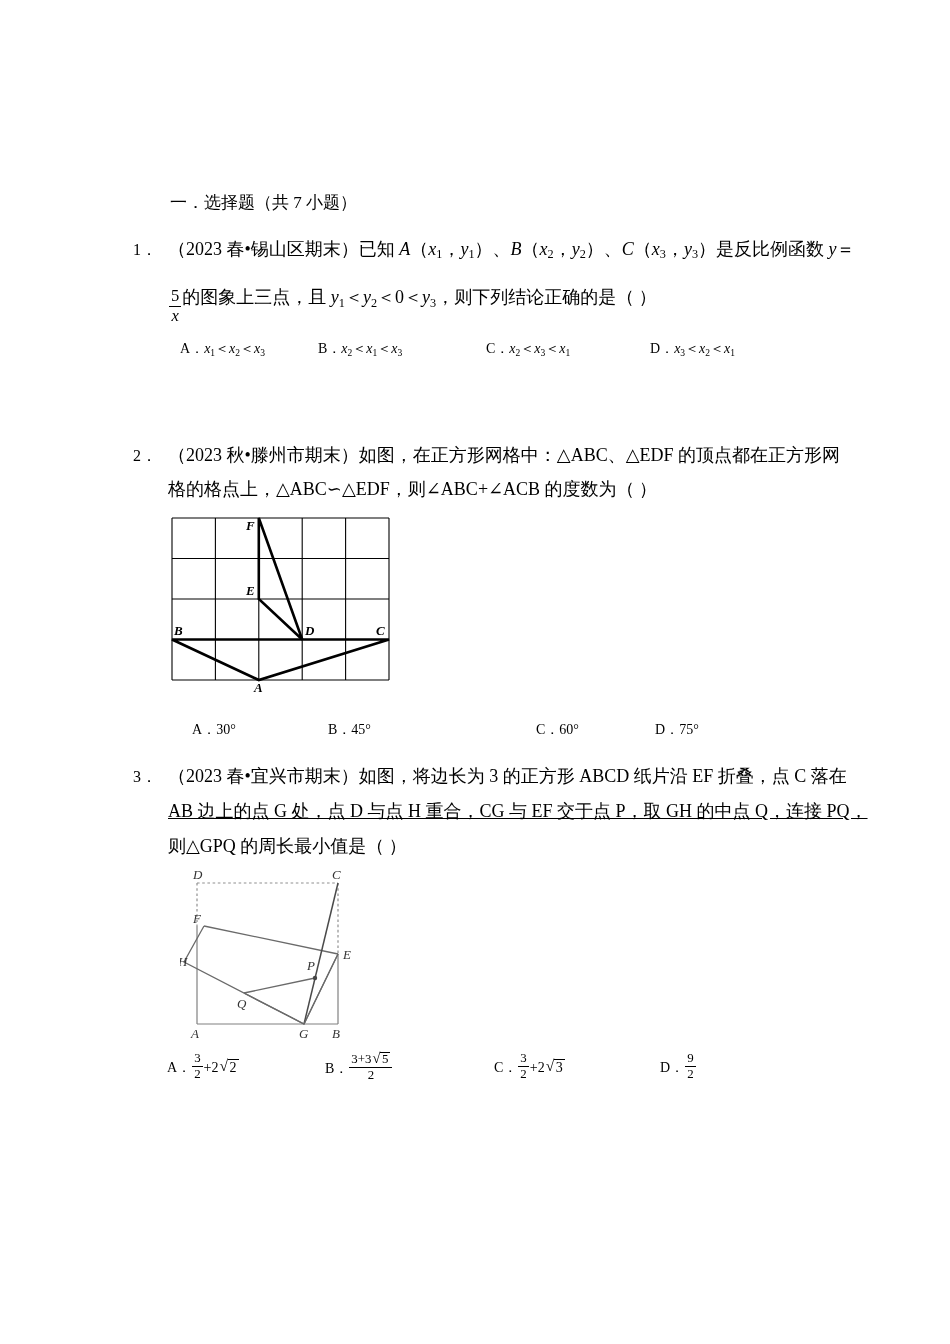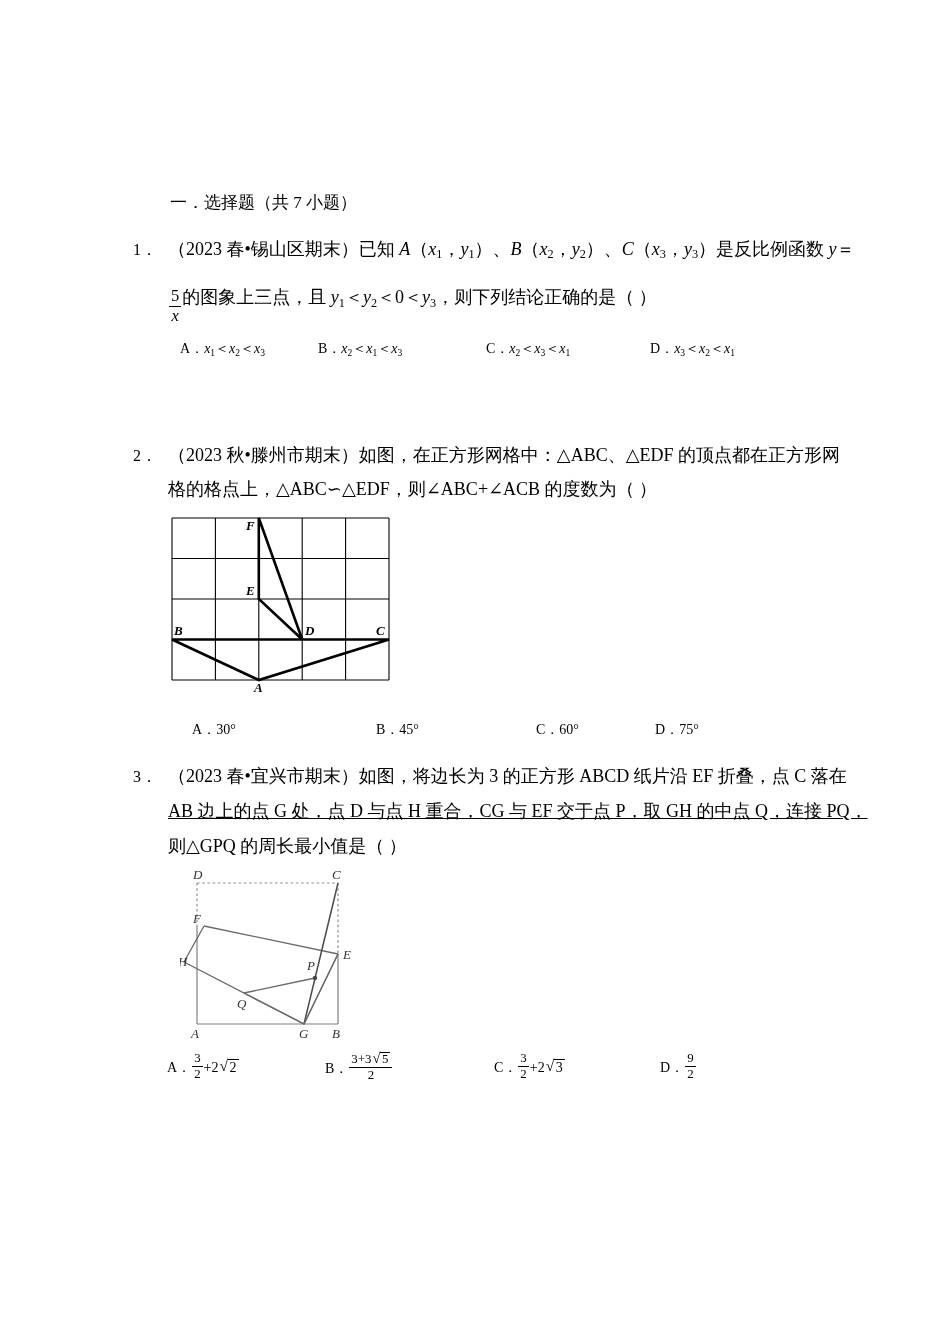--- a/index.html
+++ b/index.html
@@ -215,21 +215,21 @@
       <text class="fig-lbl" x="208" y="123">C</text>
       <text class="fig-lbl" x="137" y="123">D</text>
       <text class="fig-lbl" x="78" y="83">E</text>
       <text class="fig-lbl" x="78" y="18">F</text>
     </svg>
   </div>
 
   <div class="opt" style="left:192px; top:721px;">
     <span>A．</span><span>30°</span>
   </div>
-  <div class="opt" style="left:328px; top:721px;margin-left:48px;">
+  <div class="opt" style="left:328px; top:721px;">
     <span>B．</span><span>45°</span>
   </div>
   <div class="opt" style="left:495px; top:721px;margin-left:41px;">
     <span>C．</span><span>60°</span>
   </div>
   <div class="opt" style="left:655px; top:721px;">
     <span>D．</span><span>75°</span>
   </div>
 
   <div class="q-num" style="left:133px; top:767px;">3．</div>

